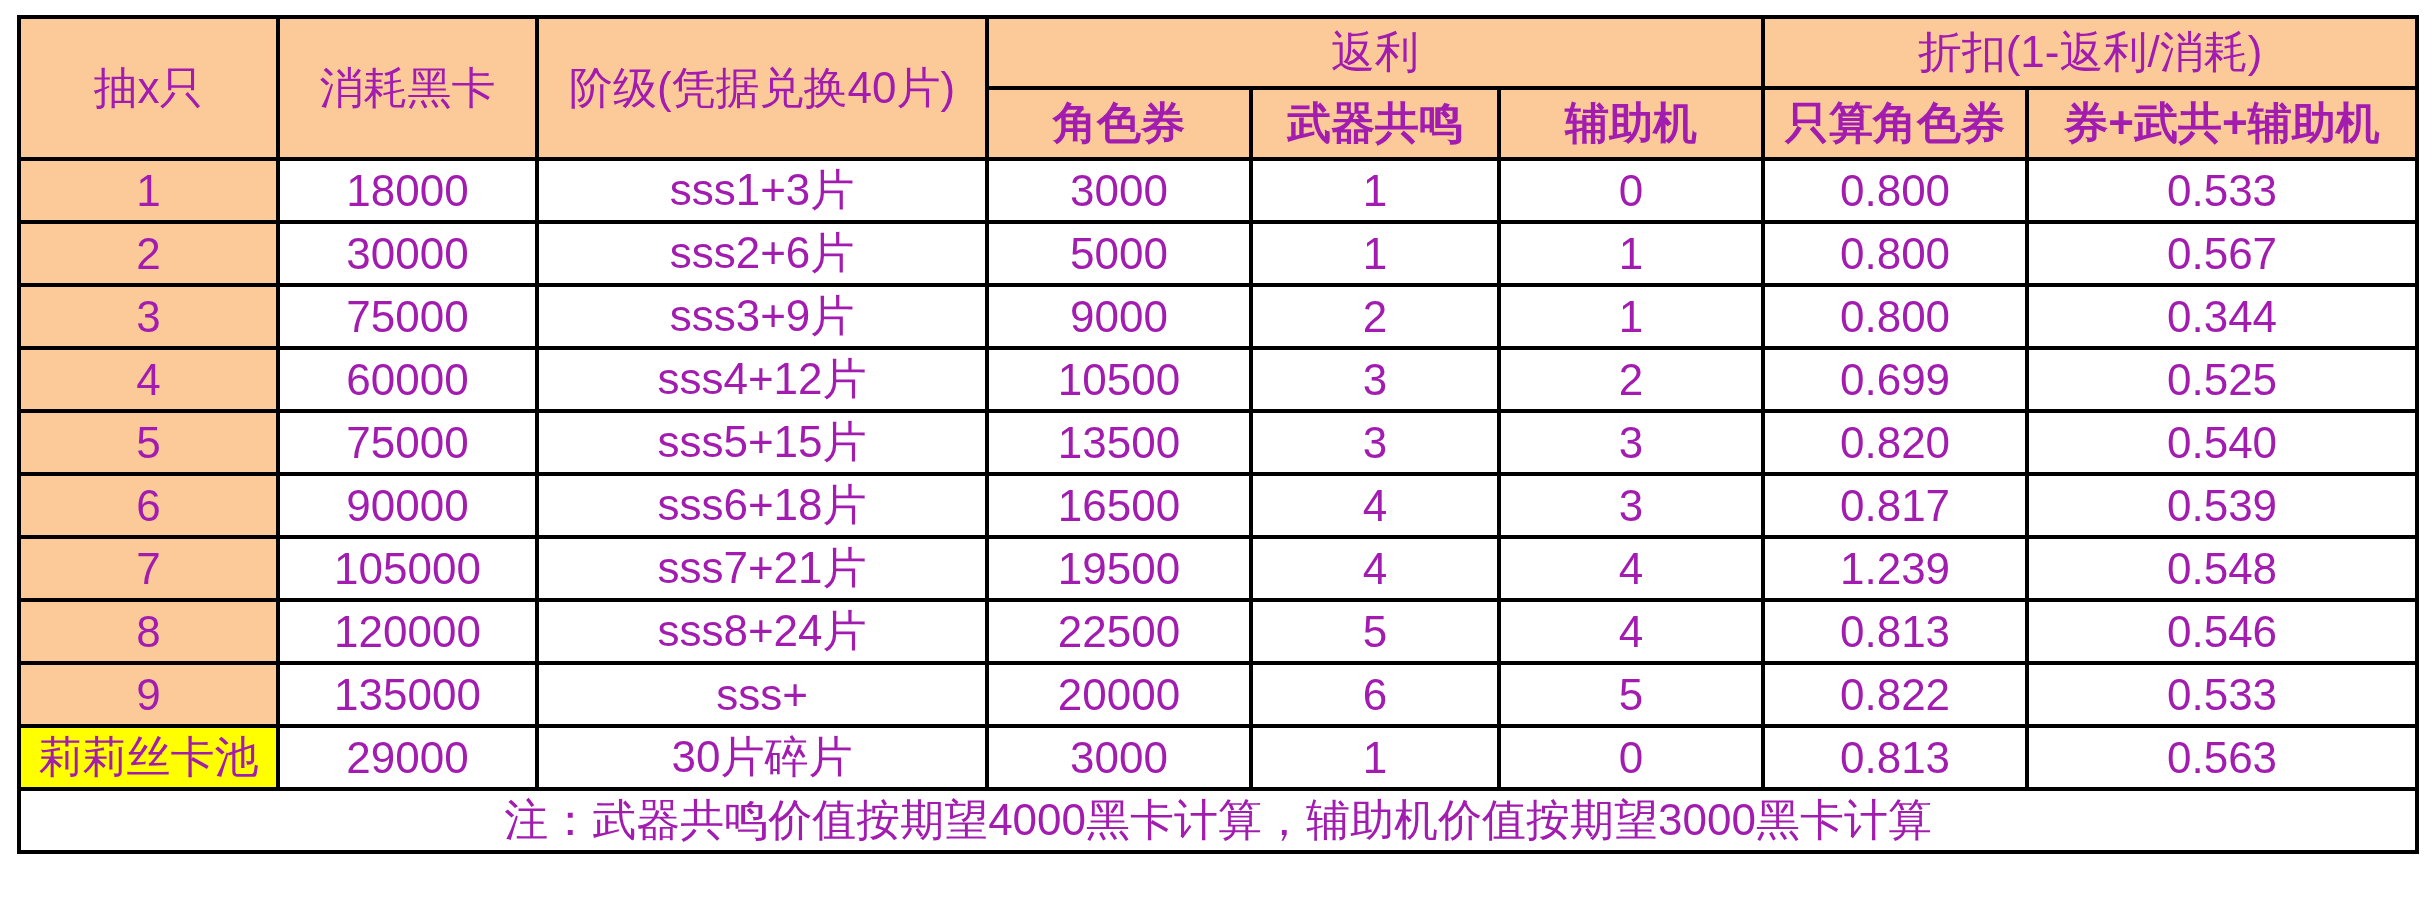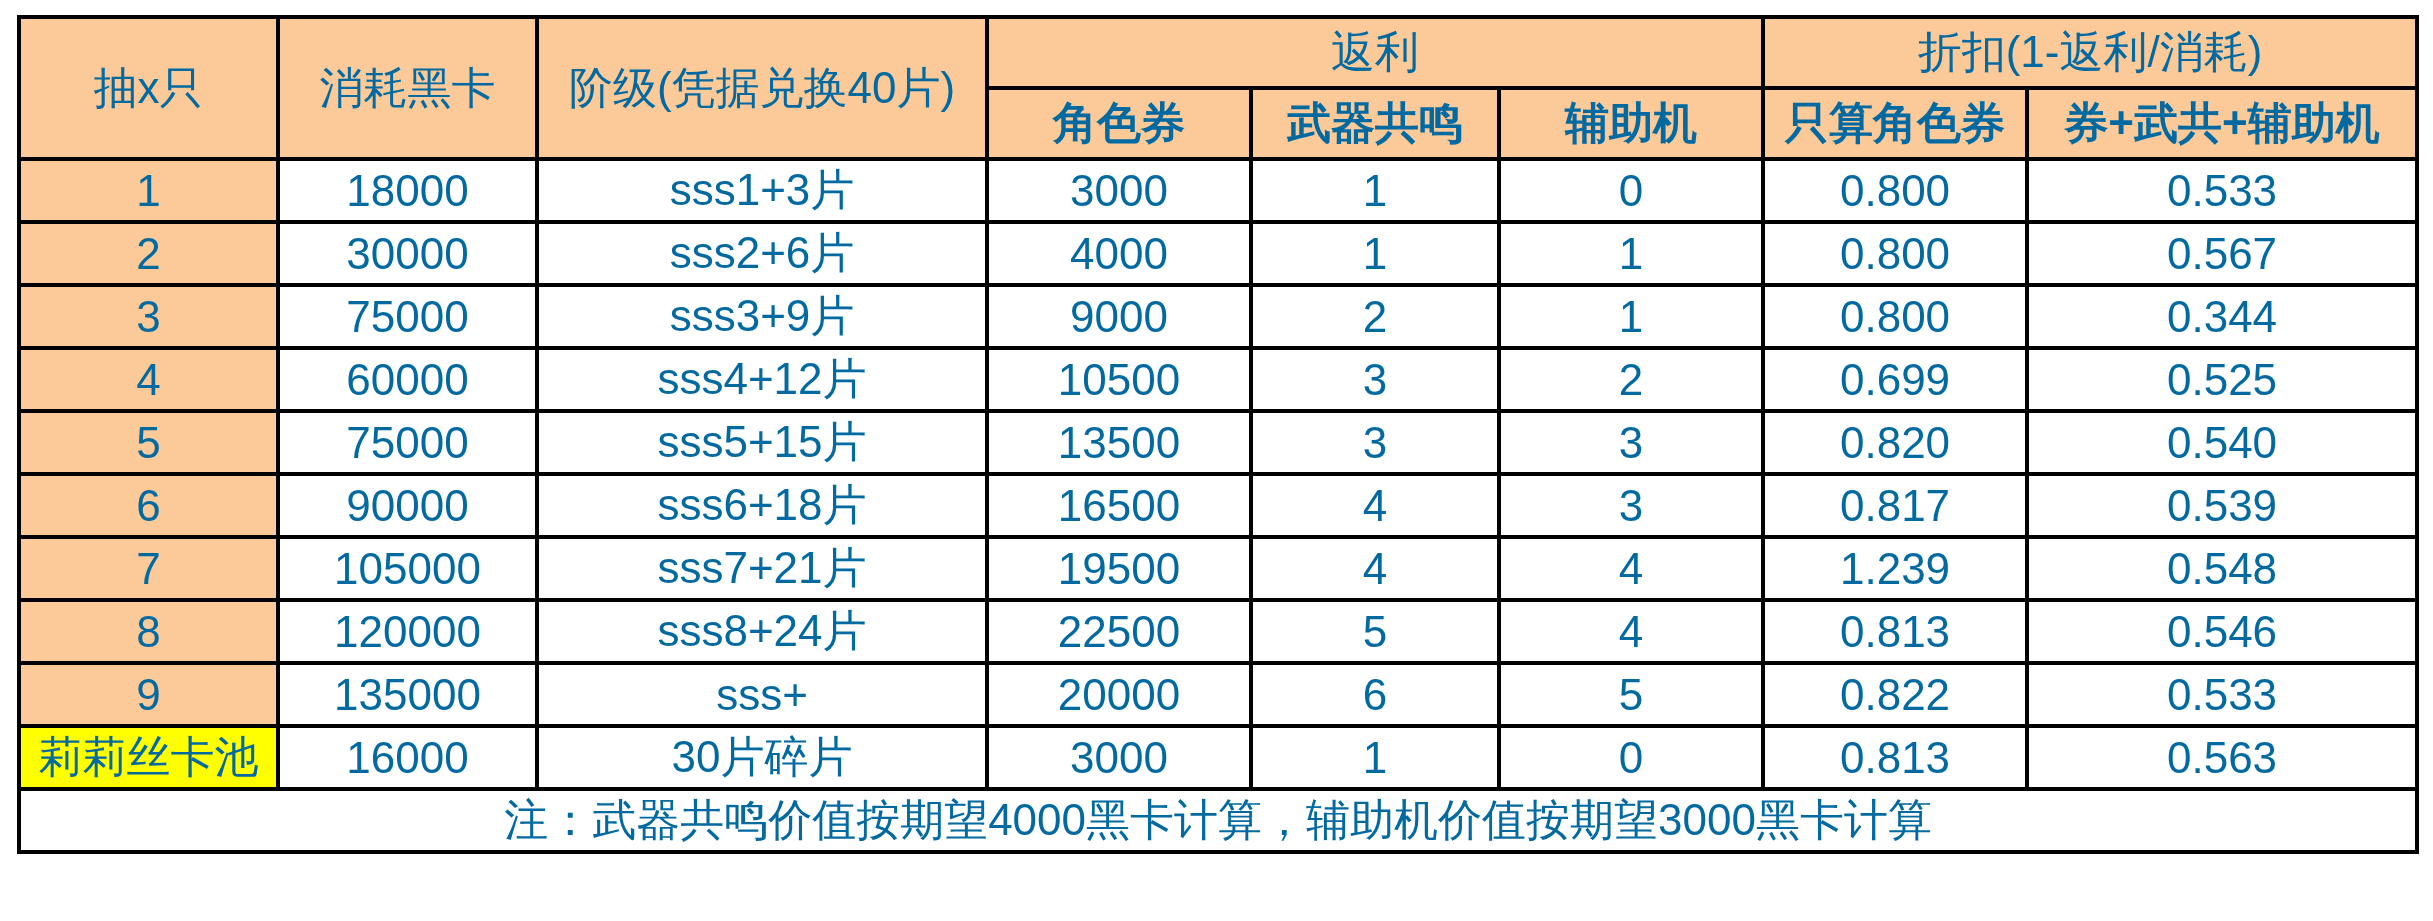--- a/index.html
+++ b/index.html
@@ -12,21 +12,21 @@
     color: #000000;
   }
   table.gacha {
     position: absolute;
     left: 17px;
     top: 15px;
     width: 2398px;
     border-collapse: collapse;
     table-layout: fixed;
     font-size: 44px;
-    color: #0369a1;
+    color: #a21caf;
   }
   table.gacha td {
     border: 4px solid #000000;
     text-align: center;
     vertical-align: middle;
     padding: 0;
     overflow: hidden;
     white-space: nowrap;
   }
   tr.hrow1 { height: 71px; }
@@ -77,21 +77,21 @@
     <td class="white">1</td>
     <td class="white">0</td>
     <td class="white">0.800</td>
     <td class="white">0.533</td>
   </tr>
 
   <tr class="drow">
     <td class="peach">2</td>
     <td class="white">30000</td>
     <td class="white">sss2+6片</td>
-    <td class="white">4000</td>
+    <td class="white">5000</td>
     <td class="white">1</td>
     <td class="white">1</td>
     <td class="white">0.800</td>
     <td class="white">0.567</td>
   </tr>
 
   <tr class="drow">
     <td class="peach">3</td>
     <td class="white">75000</td>
     <td class="white">sss3+9片</td>
@@ -163,21 +163,21 @@
     <td class="white">sss+</td>
     <td class="white">20000</td>
     <td class="white">6</td>
     <td class="white">5</td>
     <td class="white">0.822</td>
     <td class="white">0.533</td>
   </tr>
 
   <tr class="drow">
     <td class="yellow">莉莉丝卡池</td>
-    <td class="white">16000</td>
+    <td class="white">29000</td>
     <td class="white">30片碎片</td>
     <td class="white">3000</td>
     <td class="white">1</td>
     <td class="white">0</td>
     <td class="white">0.813</td>
     <td class="white">0.563</td>
   </tr>
 
   <tr class="nrow">
     <td class="white" colspan="8">注：武器共鸣价值按期望4000黑卡计算，辅助机价值按期望3000黑卡计算</td>

